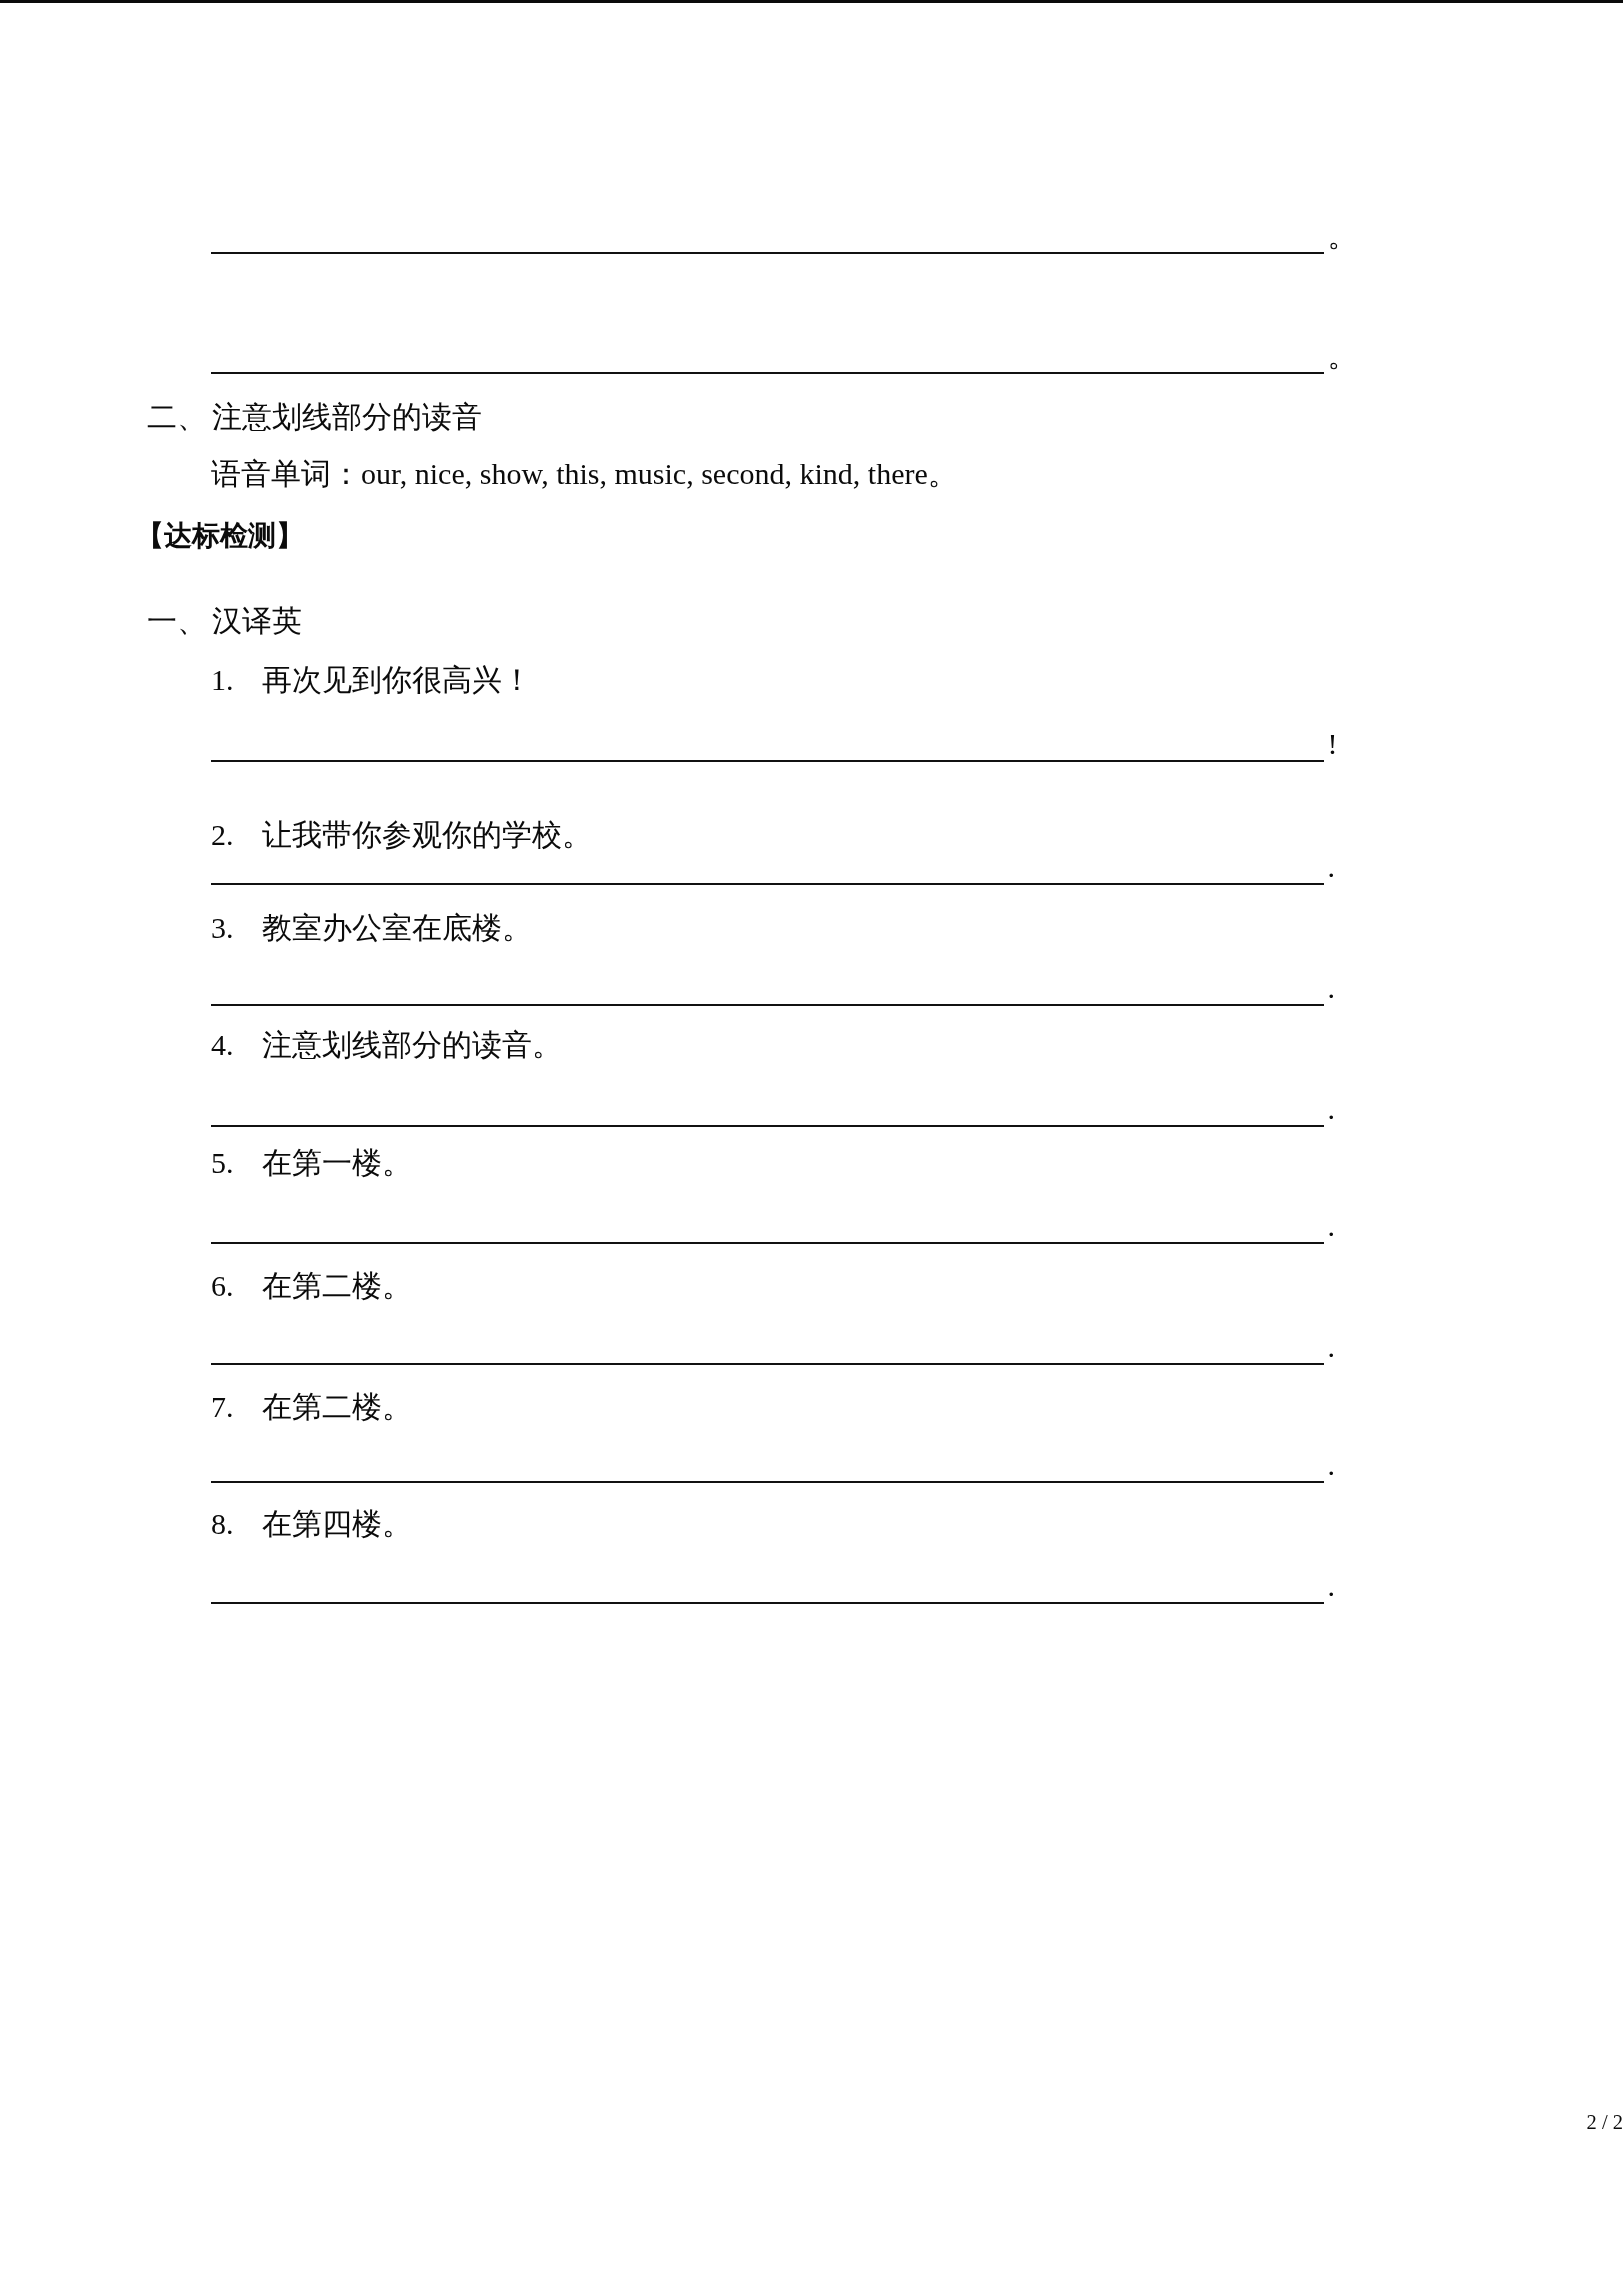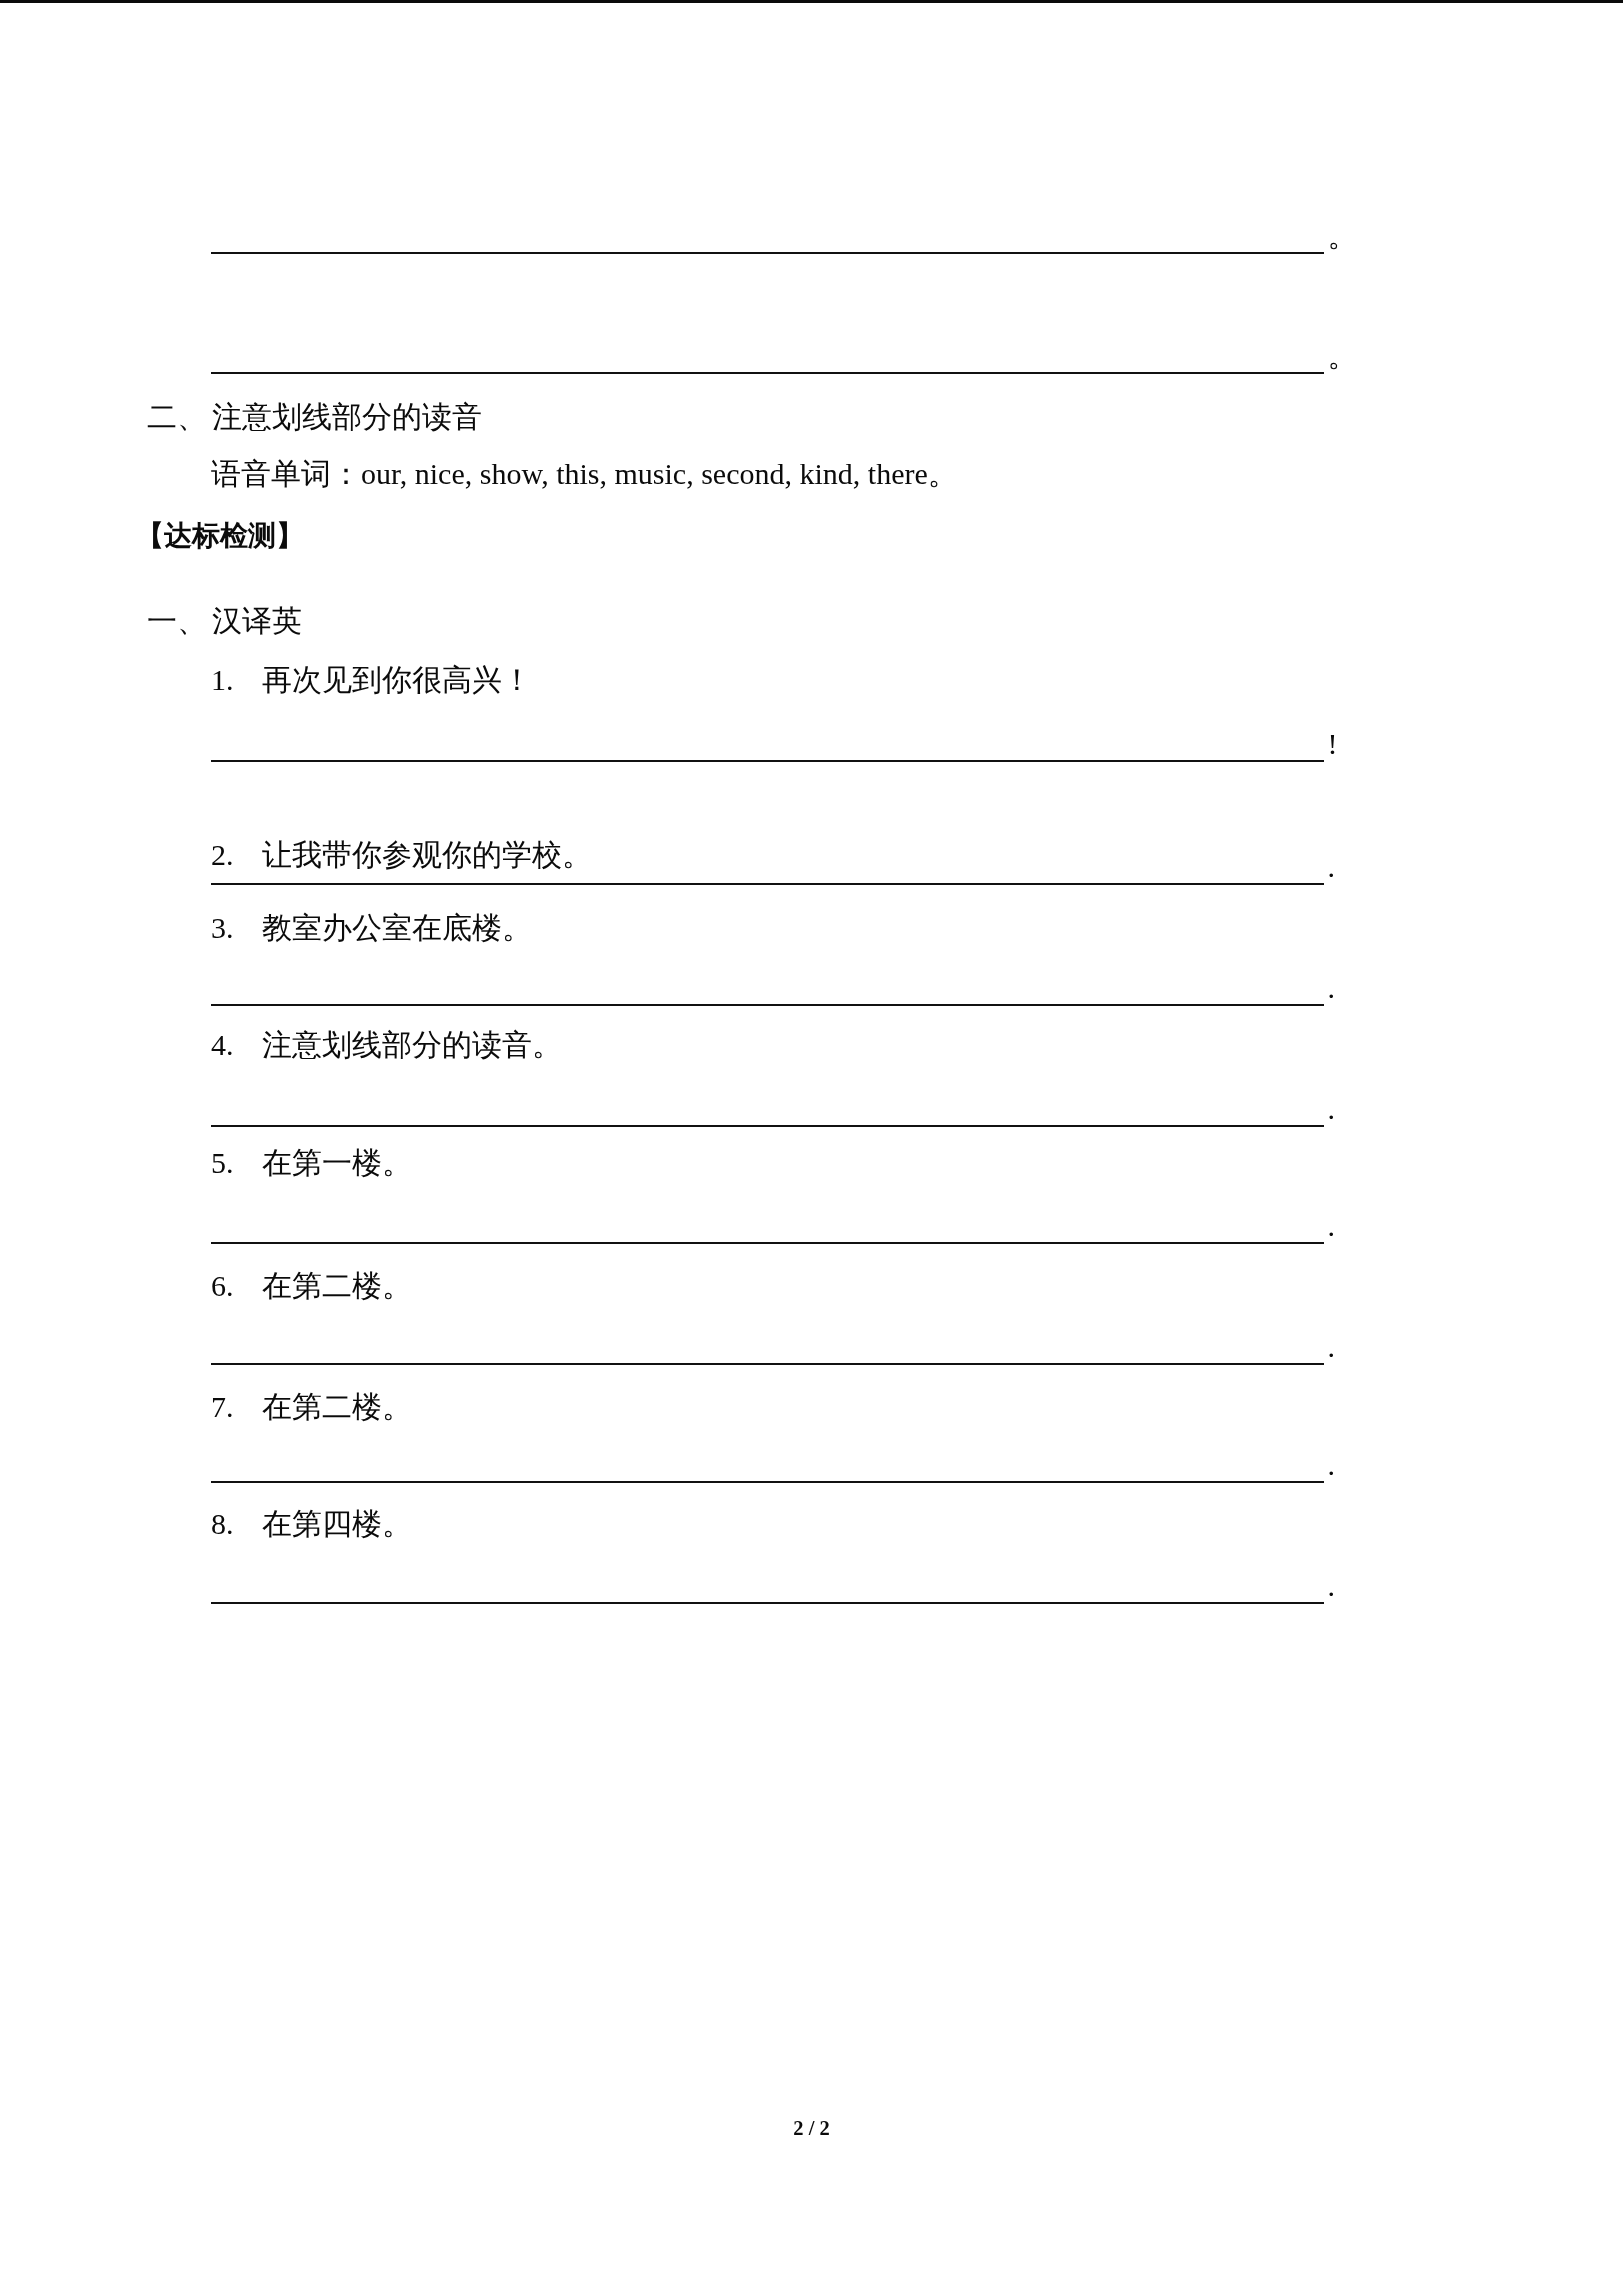--- a/index.html
+++ b/index.html
@@ -48,22 +48,22 @@
   }
   .tofu {
     display:inline-block;
     width:13.6px; height:23px;
     border:1.4px solid #222222;
     margin:0 2.7px 0 4.1px;
     vertical-align:-1.4px;
   }
   #footer {
     position:absolute; top:2110px; left:0; width:100%;
-    text-align:center; font-weight:bold;
-    font-size:20.5px; line-height:24.5px;margin-top:6px;
+    text-align:right; font-weight:normal;
+    font-size:20.5px; line-height:24.5px;
   }
 </style>
 </head>
 <body>
 
 <div id="page">
   <div id="topbar"></div>
 
   <div class="blank-row" style="top:220px">
     <span class="rule"></span>
@@ -91,21 +91,21 @@
   </div>
 
   <div class="item" style="top:661px">
     <span class="num">1.</span><span>再次见到你很高兴！</span>
   </div>
   <div class="blank-row" style="top:728px">
     <span class="rule"></span>
     <span class="punct">!</span>
   </div>
 
-  <div class="item" style="top:836px">
+  <div class="item" style="top:816px">
     <span class="num">2.</span><span>让我带你参观你的学校。</span>
   </div>
   <div class="blank-row" style="top:851px">
     <span class="rule"></span>
     <span class="punct">.</span>
   </div>
 
   <div class="item" style="top:909px">
     <span class="num">3.</span><span>教室办公室在底楼。</span>
   </div>

